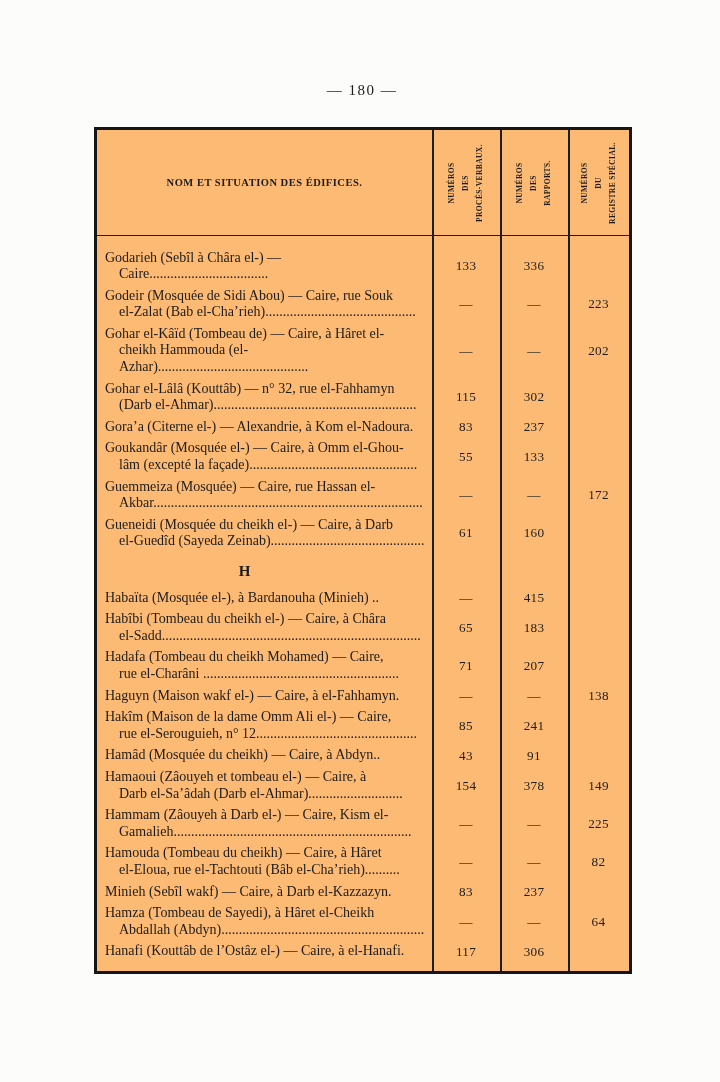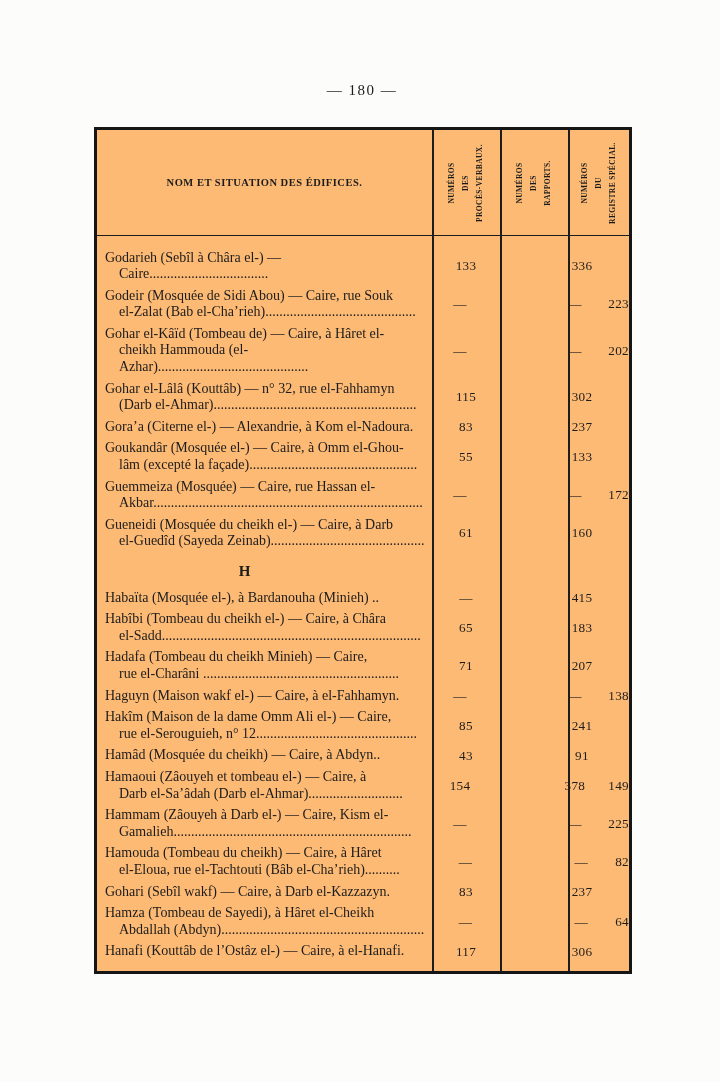--- a/index.html
+++ b/index.html
@@ -41,21 +41,21 @@
   }
   .ncell.section {
     text-align:center; text-indent:0; padding:10px 40px 8px 0;
     font-size:15px; font-weight:bold;
   }
   .vcell {
     display:flex; align-items:center; justify-content:center;
     font-size:13.2px; letter-spacing:0.3px;
   }
   .vcell.pv { width:68px; }
-  .vcell.rap { width:68px;margin-left:48px; }
+  .vcell.rap { width:68px; }
   .vcell.reg { flex:1; }
 </style>
 </head>
 <body>
 
 <div class="page-number">— 180 —</div>
 
 <div class="table">
   <div class="header">
     <div class="nhead">NOM ET SITUATION DES ÉDIFICES.</div>
@@ -146,21 +146,21 @@
         <div class="vcell reg"></div>
       </div>
       <div class="trow">
         <div class="ncell">Habîbi (Tombeau du cheikh el-) — Caire, à Châra
 el-Sadd..........................................................................</div>
         <div class="vcell pv">65</div>
         <div class="vcell rap">183</div>
         <div class="vcell reg"></div>
       </div>
       <div class="trow">
-        <div class="ncell">Hadafa (Tombeau du cheikh Minieh) — Caire,
+        <div class="ncell">Hadafa (Tombeau du cheikh Mohamed) — Caire,
 rue el-Charâni ........................................................</div>
         <div class="vcell pv">71</div>
         <div class="vcell rap">207</div>
         <div class="vcell reg"></div>
       </div>
       <div class="trow">
         <div class="ncell">Haguyn (Maison wakf el-) — Caire, à el-Fahhamyn.</div>
         <div class="vcell pv">—</div>
         <div class="vcell rap">—</div>
         <div class="vcell reg">138</div>
@@ -193,21 +193,21 @@
         <div class="vcell reg">225</div>
       </div>
       <div class="trow">
         <div class="ncell">Hamouda (Tombeau du cheikh) — Caire, à Hâret
 el-Eloua, rue el-Tachtouti (Bâb el-Cha’rieh)..........</div>
         <div class="vcell pv">—</div>
         <div class="vcell rap">—</div>
         <div class="vcell reg">82</div>
       </div>
       <div class="trow">
-        <div class="ncell">Gohari (Sebîl wakf) — Caire, à Darb el-Kazzazyn.</div>
+        <div class="ncell">Minieh (Sebîl wakf) — Caire, à Darb el-Kazzazyn.</div>
         <div class="vcell pv">83</div>
         <div class="vcell rap">237</div>
         <div class="vcell reg"></div>
       </div>
       <div class="trow">
         <div class="ncell">Hamza (Tombeau de Sayedi), à Hâret el-Cheikh
 Abdallah (Abdyn)..........................................................</div>
         <div class="vcell pv">—</div>
         <div class="vcell rap">—</div>
         <div class="vcell reg">64</div>

